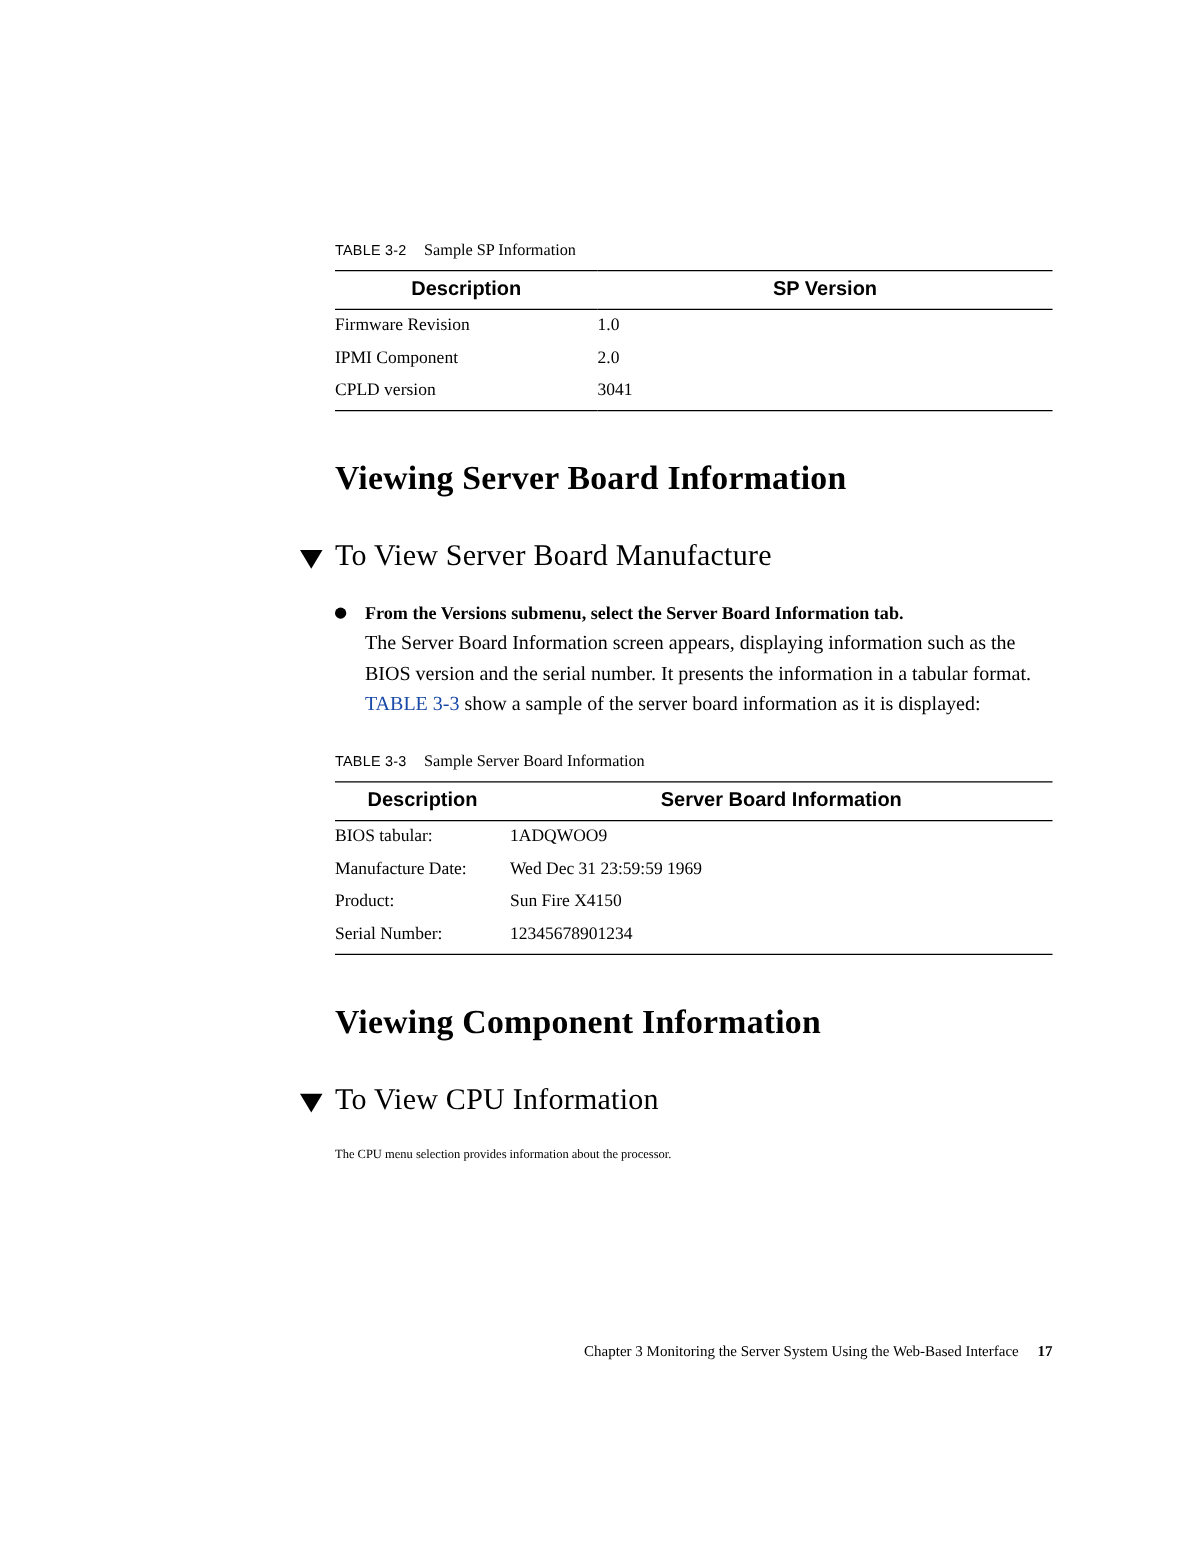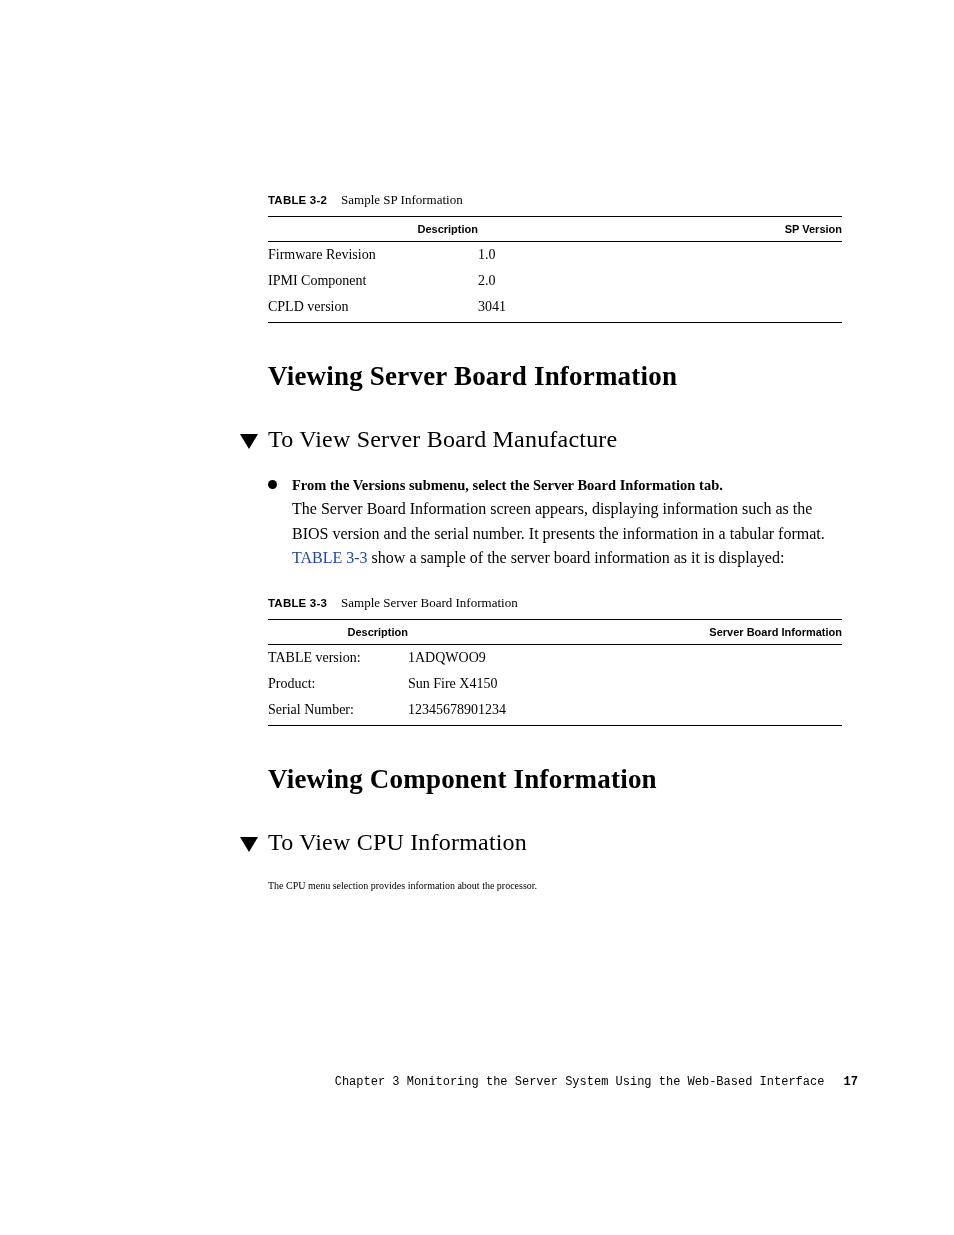--- a/index.html
+++ b/index.html
@@ -15,36 +15,36 @@
   .page {
     padding: 192px 112px 0 268px;
     box-sizing: border-box;
   }
   .table-caption {
     font-size: 13px;
     margin-bottom: 8px;
   }
   .table-caption .label {
     font-family: Arial, Helvetica, sans-serif;
-    font-weight: bold;
+    font-weight: normal;
     font-size: 11.5px;
     letter-spacing: 0.2px;
     margin-right: 14px;
   }
   .data-table {
     width: 100%;
     border-collapse: collapse;
     font-size: 14px;
     margin-bottom: 38px;
   }
   .data-table th {
-    text-align: right;
+    text-align: center;
     font-family: Arial, Helvetica, sans-serif;
     font-weight: bold;
-    font-size: 11px;
+    font-size: 16px;
     padding: 6px 0 6px 0;
     border-top: 1.5px solid #000;
     border-bottom: 1px solid #000;
   }
   .data-table th.col1 { width: 210px; }
   .data-table th.col1b { width: 140px; }
   .data-table td {
     padding: 5px 0 5px 0;
     font-size: 14px;
     vertical-align: top;
@@ -100,22 +100,22 @@
     line-height: 1.55;
     margin-bottom: 24px;
   }
   .xref {
     color: #1a4aa8;
     font-variant: small-caps;
   }
   .footer {
     position: absolute;
     bottom: 146px;
-    right: 96px;
-    font-family: Liberation Mono, monospace;
+    right: 112px;
+    font-family: Liberation Serif, serif;
     font-size: 12px;
   }
   .footer .pnum {
     font-weight: bold;
     margin-left: 12px;
   }
 </style>
 </head>
 <body>
 
@@ -168,22 +168,26 @@
   </div>
   <table class="data-table">
     <thead>
       <tr>
         <th class="col1b">Description</th>
         <th>Server Board Information</th>
       </tr>
     </thead>
     <tbody>
       <tr>
-        <td>TABLE version:</td>
+        <td>BIOS tabular:</td>
         <td>1ADQWOO9</td>
+      </tr>
+      <tr>
+        <td>Manufacture Date:</td>
+        <td>Wed Dec 31 23:59:59 1969</td>
       </tr>
       <tr>
         <td>Product:</td>
         <td>Sun Fire X4150</td>
       </tr>
       <tr class="last">
         <td>Serial Number:</td>
         <td>12345678901234</td>
       </tr>
     </tbody>

